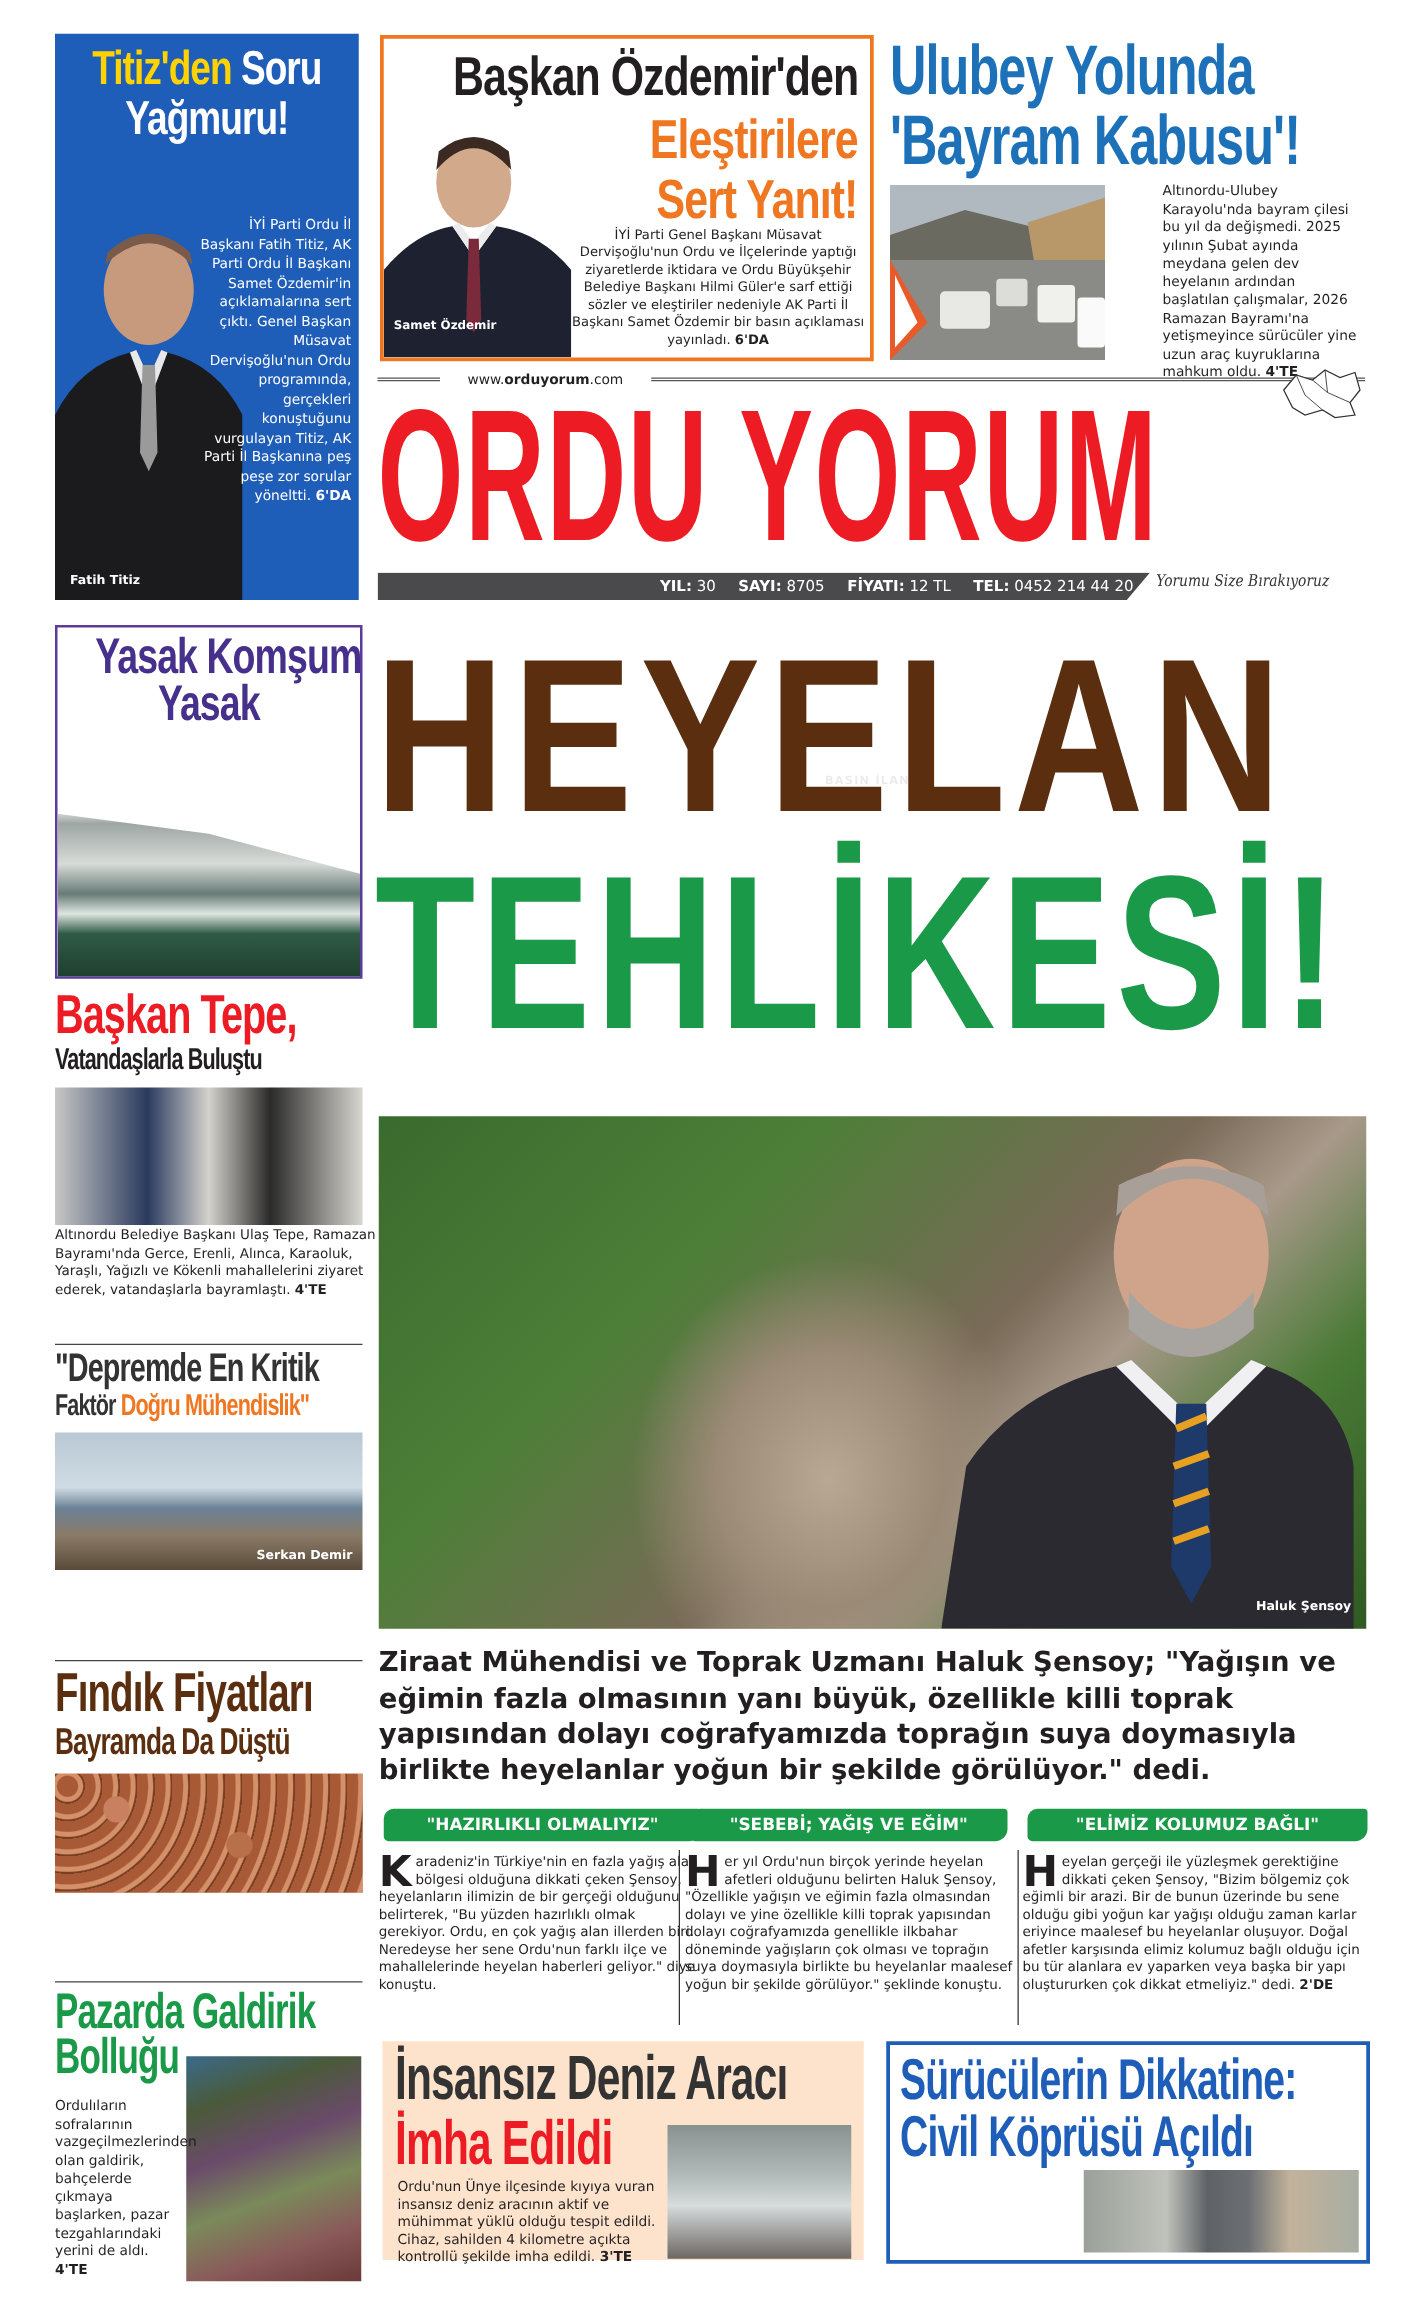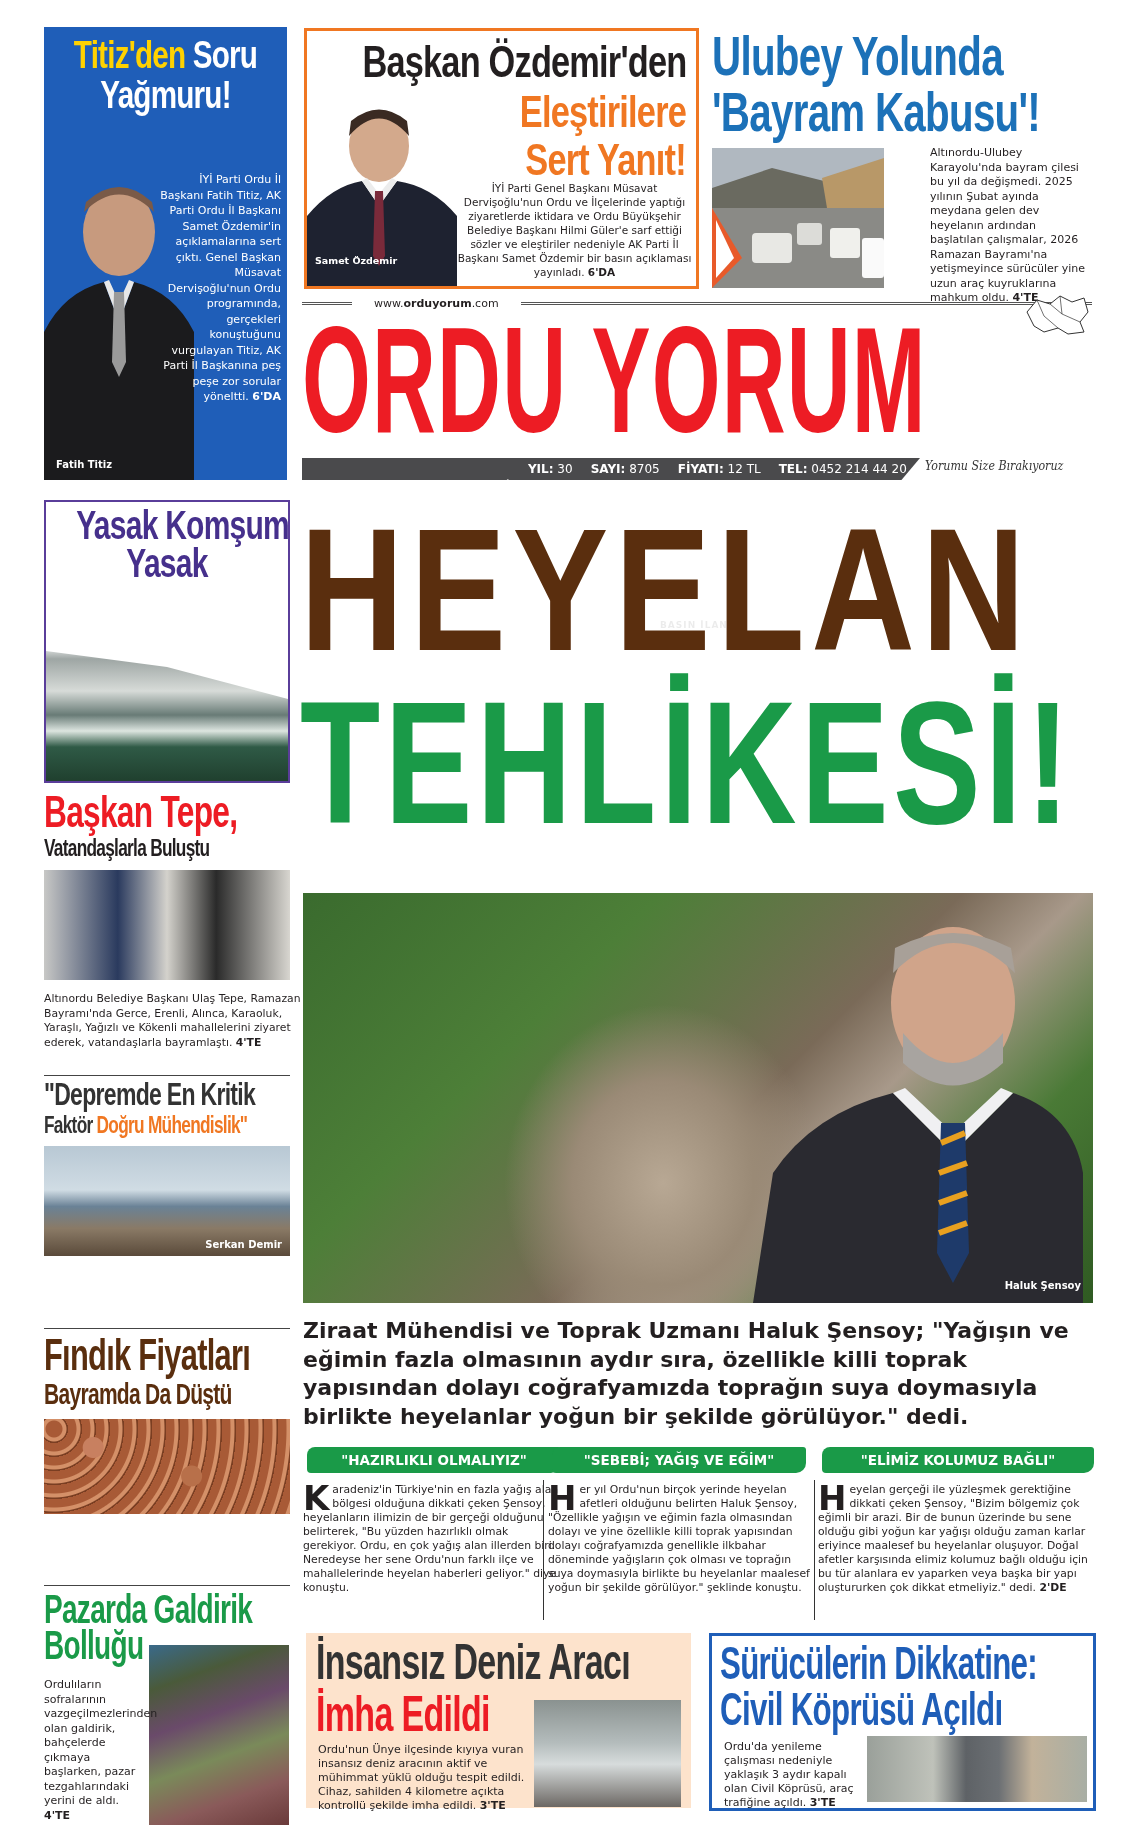--- a/index.html
+++ b/index.html
@@ -83,21 +83,21 @@
   
   #yasak { left: 44px; top: 500px; width: 246px; height: 283px; border: 2px solid #5a3d9a; overflow: hidden; }
   #yasak .h { text-align: center; font-size: 40px; line-height: 38px; color: #46308c; transform: scaleX(0.75); margin-top: 4px; white-space: nowrap; }
   #yasak .text { position: absolute; right: 10px; top: 90px; width: 230px; text-align: right; font-size: 10.8px; line-height: 15px; z-index: 2; }
   #yasak .photo { position: absolute; left: 0; top: 125px; width: 100%; height: 160px; background: linear-gradient(180deg, #ffffff 0%, #ffffff 10%, #9ea6a4 20%, #d7dbd8 40%, #687b76 55%, #dde5e0 65%, #2f5a46 75%, #1d3b2a 100%); clip-path: polygon(0 15%, 50% 25%, 100% 45%, 100% 100%, 0 100%); }
 
   #tepe { left: 44px; top: 790px; width: 266px; }
   #tepe .h1 { font-size: 44px; line-height: 44px; color: #ed1c24; white-space: nowrap; transform: scaleX(0.72); transform-origin: left; }
   #tepe .h2 { font-size: 24px; line-height: 28px; color: #231f20; white-space: nowrap; transform: scaleX(0.72); transform-origin: left; }
   #tepe .photo { width: 246px; height: 110px; margin-top: 8px; background: linear-gradient(90deg, #c8c8c6 0%, #2a3a5e 30%, #d4d2cc 50%, #2a2a2a 70%, #d8d6d0 100%); }
-  #tepe .text { margin-top: 12px; font-size: 10.8px; line-height: 14.5px; }
+  #tepe .text { margin-top: 1px; font-size: 10.8px; line-height: 14.5px; }
 
   .rule { position: absolute; left: 44px; width: 246px; height: 1px; background: #444; }
 
   #deprem { left: 44px; top: 1078px; width: 246px; }
   #deprem .h1 { font-size: 32px; line-height: 32px; color: #333; white-space: nowrap; transform: scaleX(0.72); transform-origin: left; }
   #deprem .h2 { font-size: 24px; line-height: 30px; color: #333; white-space: nowrap; transform: scaleX(0.72); transform-origin: left; }
   #deprem .h2 .o { color: #f07722; }
   #deprem .photo { position: relative; width: 246px; height: 110px; margin-top: 6px; background: linear-gradient(180deg, #b8c8d4 0%, #d0dce4 40%, #6a8296 55%, #8a7a66 75%, #5a4a3a 100%); }
   #deprem .photo .cap { position: absolute; right: 8px; bottom: 6px; color: #fff; font-size: 10px; font-weight: 700; }
   #deprem .text { margin-top: 6px; font-size: 10.8px; line-height: 14.5px; }
@@ -215,21 +215,21 @@
     <path d="M140 80 Q200 20 262 80 L258 55 Q200 25 142 55 Z" fill="#a8a098"></path>
     <path d="M150 140 Q200 200 250 140 L250 170 Q200 215 150 170 Z" fill="#a8a4a0"></path>
     <path d="M0 410 L20 280 Q60 220 140 200 L200 260 L260 200 Q320 220 330 280 L330 410 Z" fill="#2a2a30"></path>
     <path d="M140 200 L200 260 L260 200 L248 195 L200 240 L152 195 Z" fill="#f0f0f2"></path>
     <path d="M188 230 L212 230 L216 360 L200 390 L184 360 Z" fill="#1e3a6a"></path>
     <path d="M188 250 L212 240 M186 280 L214 270 M186 310 L214 300 M186 340 L214 330" stroke="#e8a020" stroke-width="6"></path>
   </svg>
   <figcaption class="cap">Haluk Şensoy</figcaption>
 </figure>
 
-<p id="lede" class="abs">Ziraat Mühendisi ve Toprak Uzmanı Haluk Şensoy; "Yağışın ve eğimin fazla olmasının aydır sıra, özellikle killi toprak yapısından dolayı coğrafyamızda toprağın suya doymasıyla birlikte heyelanlar yoğun bir şekilde görülüyor." dedi.</p>
+<p id="lede" class="abs">Ziraat Mühendisi ve Toprak Uzmanı Haluk Şensoy; "Yağışın ve eğimin fazla olmasının yanı büyük, özellikle killi toprak yapısından dolayı coğrafyamızda toprağın suya doymasıyla birlikte heyelanlar yoğun bir şekilde görülüyor." dedi.</p>
 
 <article id="col1" class="col">
   <div class="tag">"HAZIRLIKLI OLMALIYIZ"</div>
   <div class="body"><span class="drop">K</span><span>aradeniz'in Türkiye'nin en fazla yağış alan bölgesi olduğuna dikkati çeken Şensoy, heyelanların ilimizin de bir gerçeği olduğunu belirterek, "Bu yüzden hazırlıklı olmak gerekiyor. Ordu, en çok yağış alan illerden biri. Neredeyse her sene Ordu'nun farklı ilçe ve mahallelerinde heyelan haberleri geliyor." diye konuştu.</span></div>
 </article>
 <div class="vline" style="left:543px;"></div>
 <article id="col2" class="col">
   <div class="tag">"SEBEBİ; YAĞIŞ VE EĞİM"</div>
   <div class="body"><span class="drop">H</span><span>er yıl Ordu'nun birçok yerinde heyelan afetleri olduğunu belirten Haluk Şensoy, "Özellikle yağışın ve eğimin fazla olmasından dolayı ve yine özellikle killi toprak yapısından dolayı coğrafyamızda genellikle ilkbahar döneminde yağışların çok olması ve toprağın suya doymasıyla birlikte bu heyelanlar maalesef yoğun bir şekilde görülüyor." şeklinde konuştu.</span></div>
 </article>
@@ -291,17 +291,14 @@
   <div class="h b cond">İmha Edildi</div>
   <div class="photo"></div>
   <div class="text">
     <span>Ordu'nun Ünye ilçesinde kıyıya vuran insansız deniz aracının aktif ve mühimmat yüklü olduğu tespit edildi. Cihaz, sahilden 4 kilometre açıkta kontrollü şekilde imha edildi.</span> <span class="ref">3'TE</span>
   </div>
 </section>
 
 <section id="surucu" class="abs">
   <div class="h a cond">Sürücülerin Dikkatine:</div>
   <div class="h b cond">Civil Köprüsü Açıldı</div>
-  <div class="text">
-    <span>Ordu'da yenileme çalışması nedeniyle yaklaşık 3 aydır kapalı olan Civil Köprüsü, araç trafiğine açıldı.</span> <span class="ref">3'TE</span>
-  </div>
   <div class="photo"></div>
 </section>
 
 </body></html>

